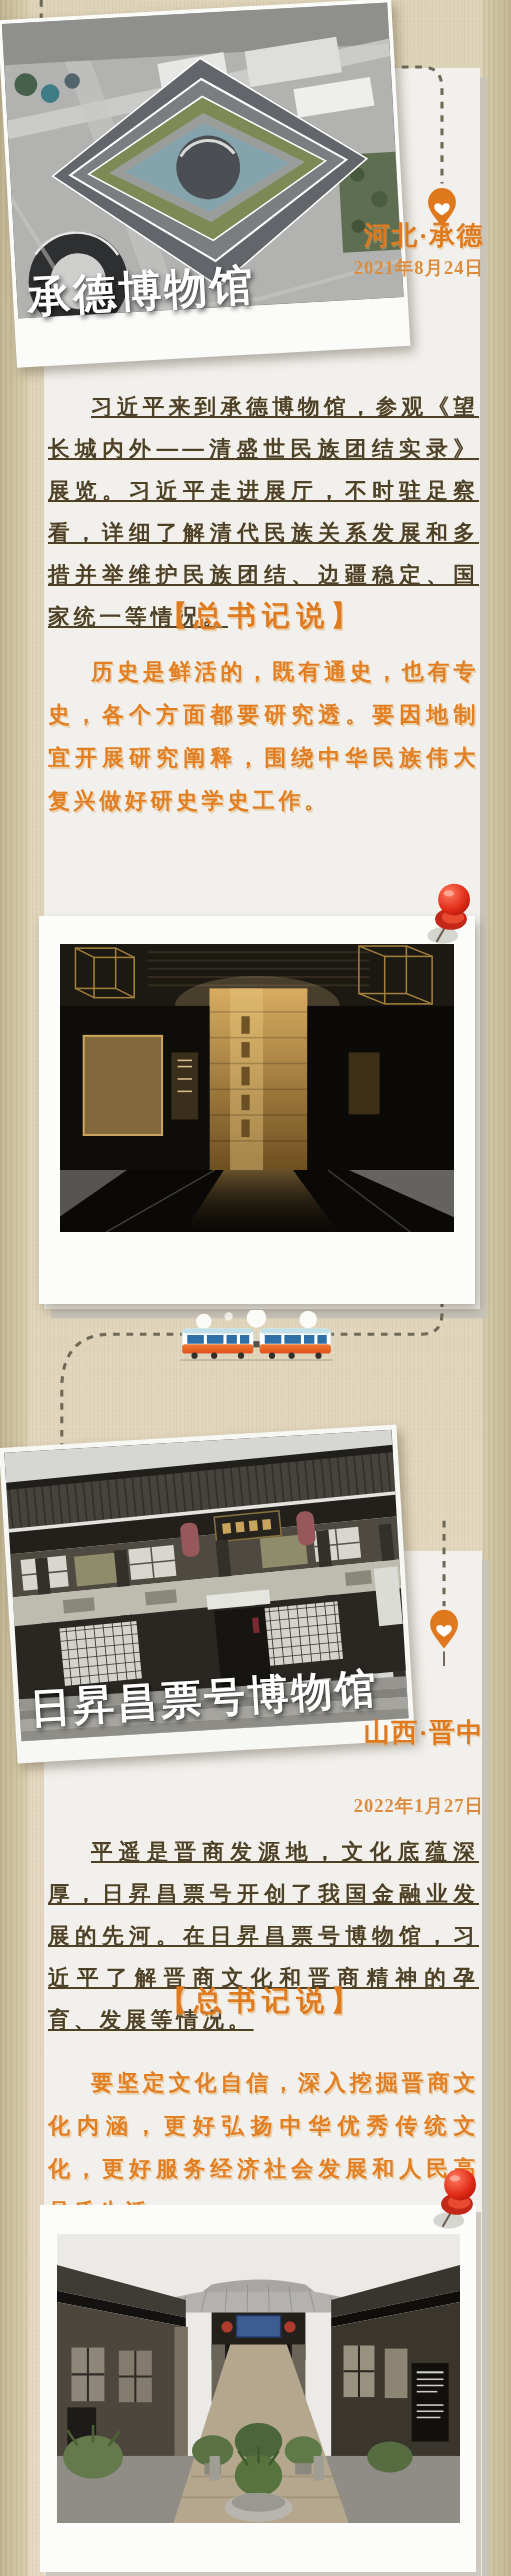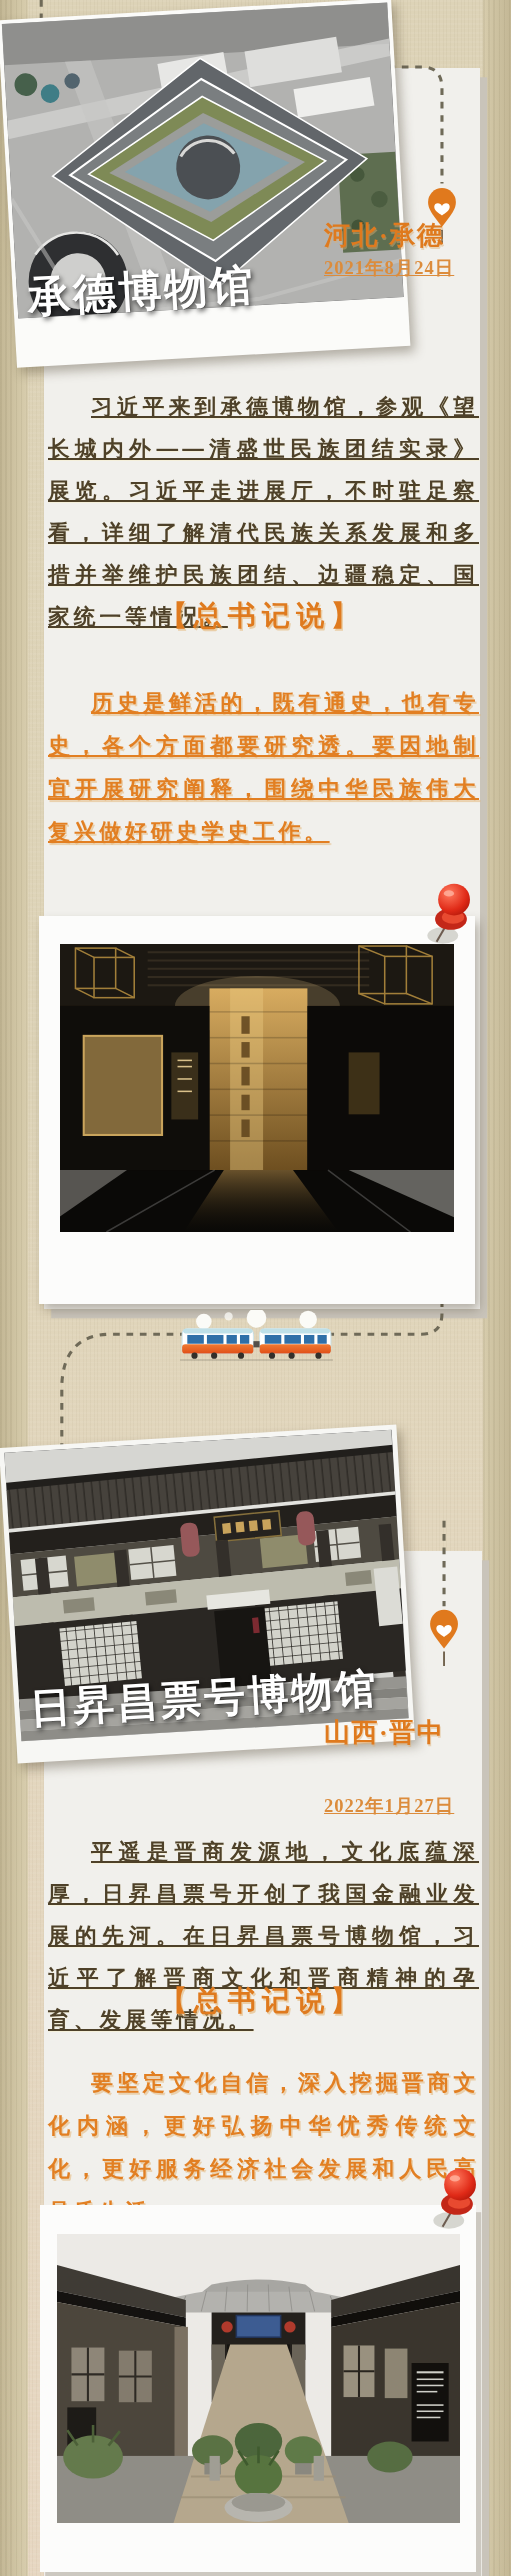--- a/index.html
+++ b/index.html
@@ -32,43 +32,43 @@
   .p3{left:8.2px;top:1436px;width:398px;height:316px;padding:5.2px 5.2px 21.6px 5.2px;box-sizing:border-box;
       transform:rotate(-3.4deg);background:#f7f7f4;}
   .p4{left:40px;top:2205px;width:436px;height:367px;padding:29px 16.5px 49px 16.5px;box-sizing:border-box;
       background:#fcfcfb;box-shadow:5.2px 7.2px 0 #ccc8c0;}
   .photo-title{position:absolute;color:#ffffff;z-index:5;white-space:nowrap;
       font-family:"Liberation Serif",serif;font-weight:700;letter-spacing:2.6px;
       text-shadow:1.5px 2.6px 5.2px rgba(0,0,0,.65),0.5px 0.5px 0 rgba(0,0,0,.35);}
   .pt1{left:14.4px;bottom:40px;font-size:43px;}
   .pt3{left:15.5px;bottom:26px;font-size:41px;}
 
-  .loc{position:absolute;width:160px;text-align:left;z-index:4;color:#df7a1e;
+  .loc{position:absolute;width:160px;text-align:right;z-index:4;color:#df7a1e;
       font:700 26px "Liberation Serif",serif;letter-spacing:1.5px;
       text-shadow:1px 1.5px 0 rgba(222,176,116,.45);}
-  .date{position:absolute;width:160px;text-align:left;z-index:4;color:#dc8c3c;
-      font:700 18.5px "Liberation Serif",serif;letter-spacing:1px;text-decoration:underline;}
+  .date{position:absolute;width:160px;text-align:right;z-index:4;color:#dc8c3c;
+      font:700 18.5px "Liberation Serif",serif;letter-spacing:1px;}
   .loc.s1{left:324px;top:218px;} .date.s1{left:324px;top:255px;}
   .loc.s2{left:324px;top:1667px;margin-top:48px;} .date.s2{left:324px;top:1793px;}
 
   .para{position:absolute;left:48px;width:431px;z-index:4;color:#4e4129;
       font:700 21.6px/42px "Liberation Sans",sans-serif;letter-spacing:4.1px;
       text-align:justify;text-indent:43px;
       text-shadow:0.5px 1px 0 rgba(246,240,216,.85);text-decoration:underline;}
   .para.s1{top:364px;} .para.s2{top:1809px;}
 
   .qh{position:absolute;left:44px;width:436px;text-align:center;z-index:4;color:#df7a1e;
       font:700 28px "Liberation Serif",serif;letter-spacing:6.2px;
       text-shadow:1.5px 2.1px 0 rgba(228,178,112,.55);}
   .qh.s1{top:597px;} .qh.s2{top:1982px;}
 
   .quote{position:absolute;left:48px;width:431px;z-index:4;color:#e27f22;
       font:700 22px/43px "Liberation Serif",serif;letter-spacing:3.6px;text-align:justify;text-indent:43px;
       text-shadow:1.5px 2.1px 0 rgba(228,178,112,.5);}
-  .quote.s1{top:659px;text-decoration:underline;} .quote.s2{top:2039px;}
+  .quote.s1{top:628px;} .quote.s2{top:2039px;}
 
   .pin-abs{position:absolute;z-index:6;}
   .train-abs{position:absolute;left:178px;top:1310px;z-index:5;}
 </style>
 </head>
 <body>
 
 <div class="page">
 
   <div class="edge left"></div>

